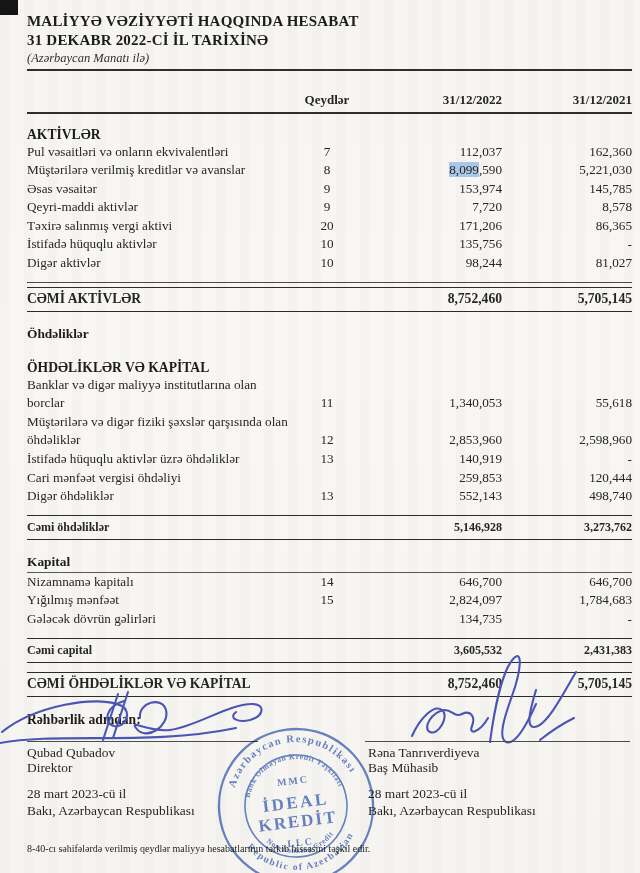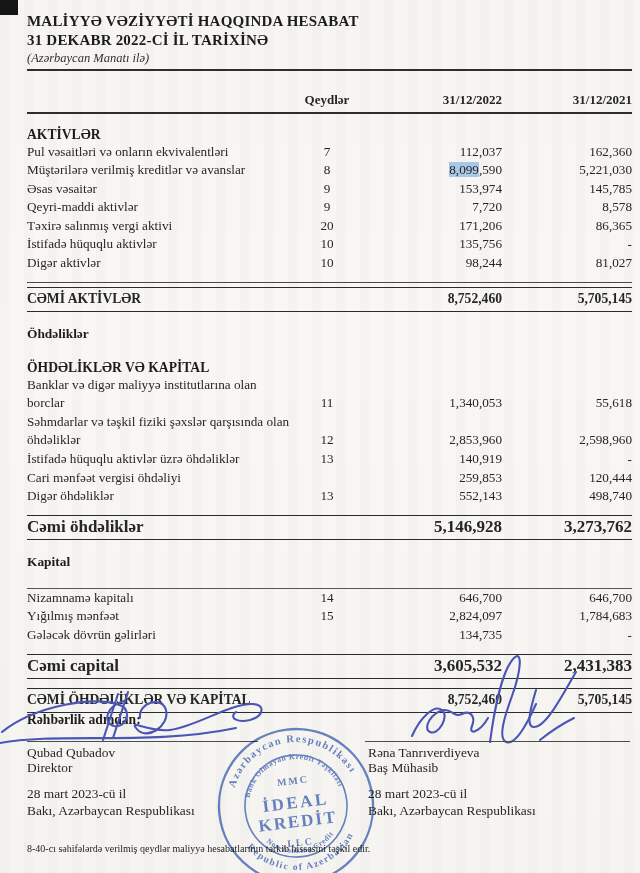--- a/index.html
+++ b/index.html
@@ -21,25 +21,25 @@
   .row{display:grid;grid-template-columns:1fr 70px 140px 130px;align-items:end;}
   .row .note{text-align:center;}
   .row .v{text-align:right;}
   .col-head{padding-top:21px;padding-bottom:4px;border-bottom:2px solid #2e2e2e;
     font-weight:bold;font-size:13px;}
   .row.item{font-size:13.2px;line-height:18.6px;}
   .row.item .label{max-width:305px;}
   .row.section{font-weight:bold;font-size:13.6px;line-height:17px;margin-top:12px;color:#1d1d1d;}
   .row.section.gap{margin-top:17px;}
   .row.subsection{font-weight:bold;font-size:13.4px;line-height:17px;margin-top:13px;color:#1d1d1d;}
-  .row.subsection.underline{border-bottom:1px solid #555;padding-bottom:18px;}
+  .row.subsection.underline{border-bottom:1px solid #555;padding-bottom:2px;}
   .total-wrap{margin-top:9px;}
   .total-wrap .pre-rule{border-bottom:1px solid #4a4a4a;margin-bottom:4px;}
   .row.total{border-top:1.5px solid #2b2b2b;border-bottom:1.5px solid #2b2b2b;
-    padding:3px 0 4px 0;font-weight:bold;font-size:17px;line-height:16px;}
+    padding:3px 0 4px 0;font-weight:bold;font-size:12px;line-height:16px;}
   .total-wrap.caps .row.total{font-size:13.6px;}
   .hl{background:#a9c7e7;margin-left:44px;}
   
   .abs{position:absolute;}
   .sig-heading{left:27px;top:712px;font-weight:bold;font-size:13.6px;color:#1d1d1d;}
   .sig-line{border-top:1.5px solid #4c4c4c;height:0;}
   .sig-line.left{left:27px;top:741px;width:231px;}
   .sig-line.right{left:365px;top:741px;width:265px;}
   .sig-name{font-size:13.4px;line-height:15px;}
   .name-block.left{left:27px;top:745px;}
@@ -134,21 +134,21 @@
         <div class="row section gap">
           <div class="label">ÖHDƏLİKLƏR VƏ KAPİTAL</div>
         </div>
         <div class="row item">
           <div class="label">Banklar və digər maliyyə institutlarına olan borclar</div>
           <div class="note">11</div>
           <div class="v">1,340,053</div>
           <div class="v">55,618</div>
         </div>
         <div class="row item">
-          <div class="label">Səhmdarlar və təşkil fiziki şəxslər qarşısında olan öhdəliklər</div>
+          <div class="label">Müştərilərə və digər fiziki şəxslər qarşısında olan öhdəliklər</div>
           <div class="note">12</div>
           <div class="v">2,853,960</div>
           <div class="v">2,598,960</div>
         </div>
         <div class="row item">
           <div class="label">İstifadə hüquqlu aktivlər üzrə öhdəliklər</div>
           <div class="note">13</div>
           <div class="v">140,919</div>
           <div class="v">-</div>
         </div>

